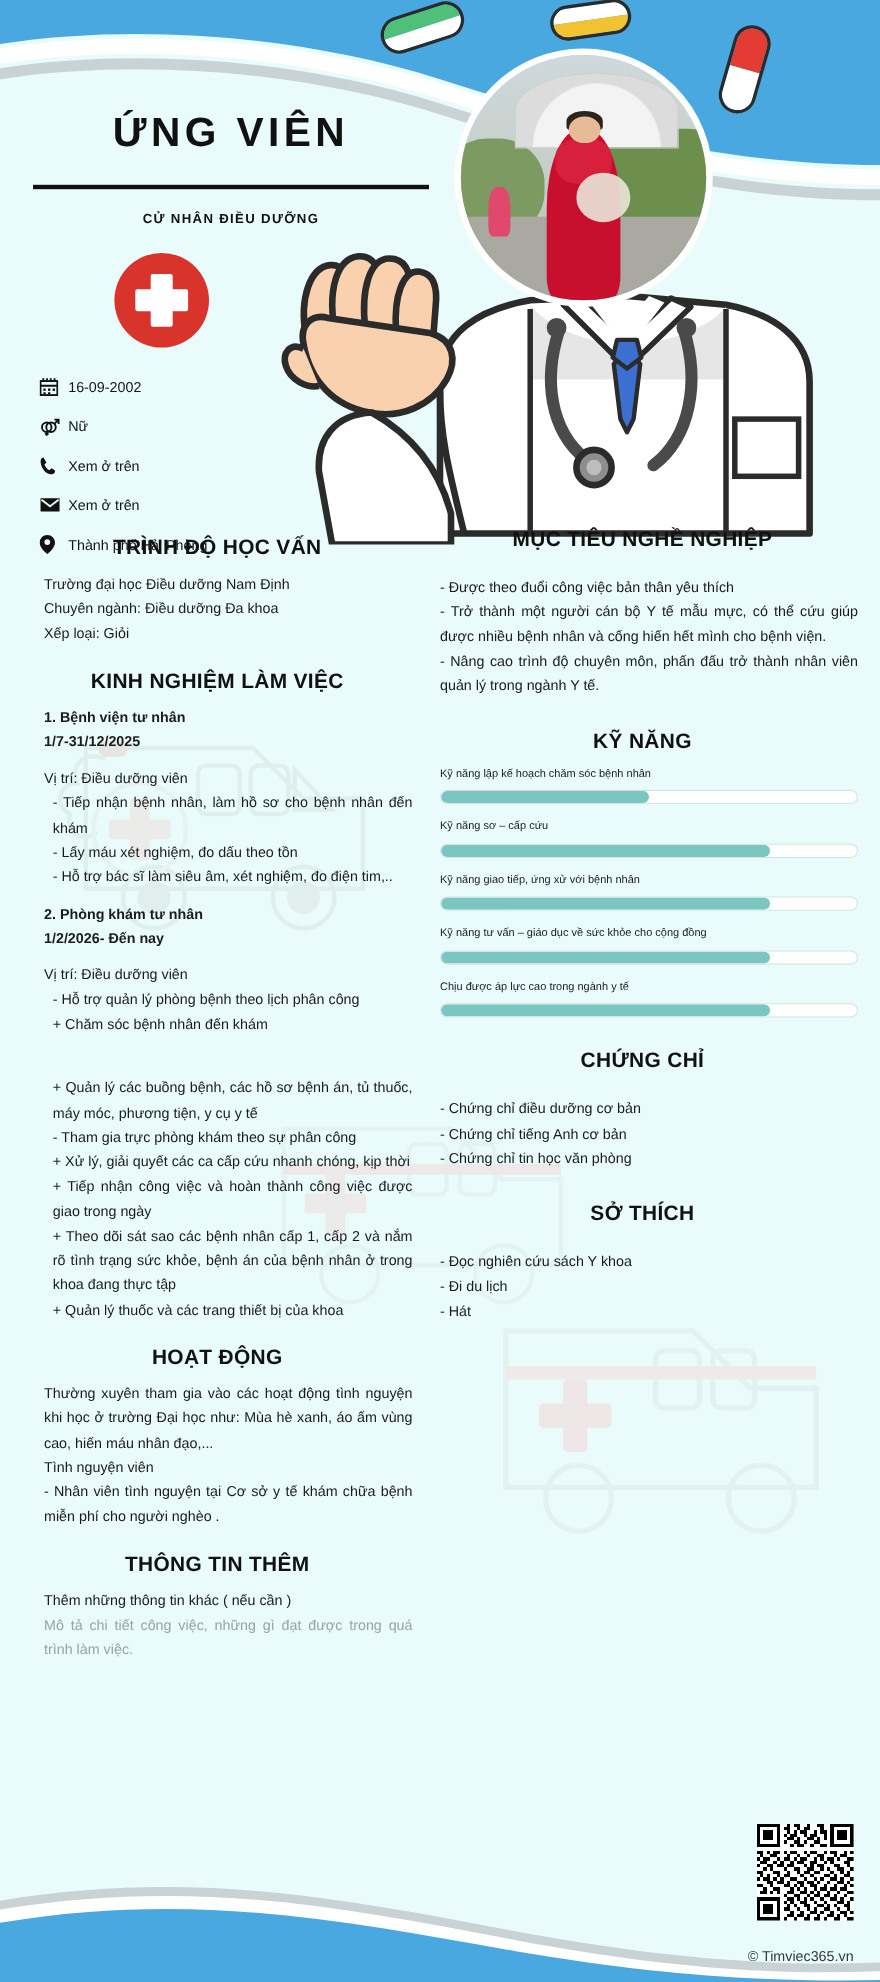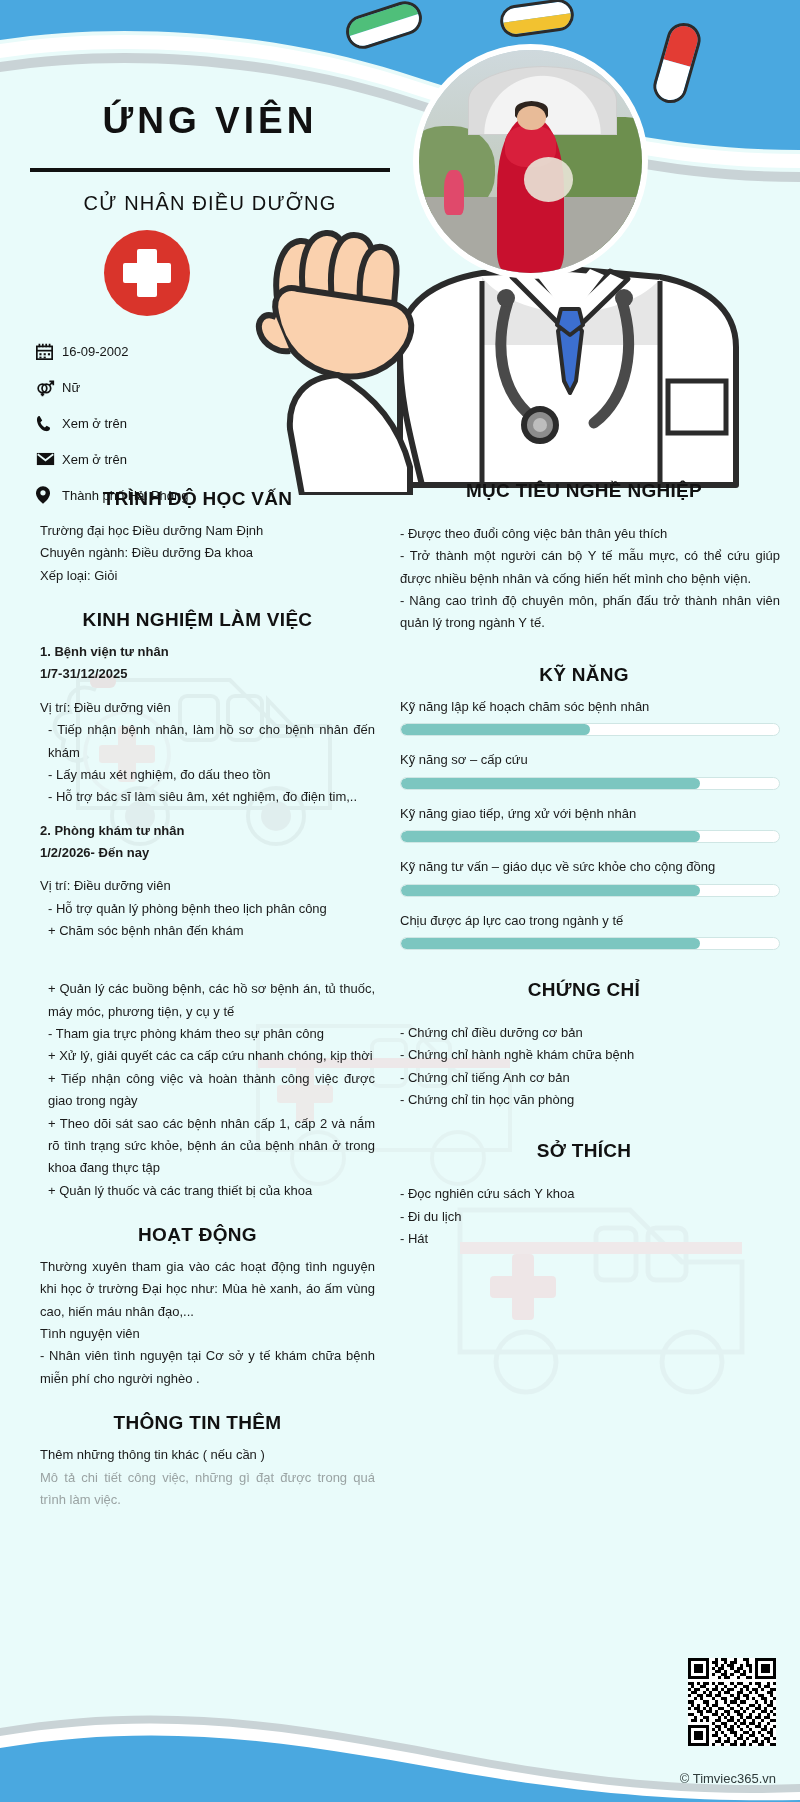--- a/index.html
+++ b/index.html
@@ -20,21 +20,21 @@
   .pill{position:absolute;border-radius:40px;z-index:3;border:3px solid #2b2b2b;box-sizing:border-box;overflow:hidden;}
   .pill .h1,.pill .h2{position:absolute;left:0;width:100%;height:50%;}
 
   
   .botwave{position:absolute;left:0;bottom:0;width:800px;height:200px;overflow:hidden;z-index:1;}
 
   
   .head{position:absolute;left:0;top:100px;width:420px;z-index:5;text-align:center;}
   .name{font-size:37px;font-weight:bold;letter-spacing:4px;margin:0;color:#111;}
   .rule{width:360px;height:4px;background:#111;margin:26px auto 0 auto;}
-  .role{font-size:20px;letter-spacing:1.2px;margin-top:20px;color:#111;}
+  .role{font-size:12px;letter-spacing:1.2px;margin-top:20px;color:#111;font-weight:bold;}
 
   
   .photo{position:absolute;left:413px;top:44px;width:223px;height:223px;border-radius:50%;
     border:6px solid #ffffff;overflow:hidden;z-index:8;background:#b9cfd8;}
   .ph-sky{position:absolute;inset:0;background:linear-gradient(#cfd9dd 0%, #c6cfc8 45%, #bdbfb0 100%);}
   .ph-road{position:absolute;left:0;bottom:0;width:100%;height:34%;background:#a9a9a2;}
   .ph-green{position:absolute;left:52%;top:30%;width:58%;height:62%;background:#6d8f4e;border-radius:40% 30% 20% 30%;}
   .ph-green2{position:absolute;left:-8%;top:34%;width:42%;height:40%;background:#7d9a62;border-radius:45%;}
   .ph-umb{position:absolute;left:22%;top:7%;width:66%;height:30%;
      background:radial-gradient(circle at 50% 100%, #f3f3f3 0 58%, #dcdcdc 59% 100%);
@@ -75,21 +75,21 @@
   .colR h2.sec{margin-top:29px;}
   .blk{padding-left:20px;}
   .ln{font-size:13px;line-height:1.72;color:#1b1b1b;}
   .ln.j{text-align:justify;}
   .bold{font-weight:bold;}
   .muted{color:#9aa3a3;}
   .gap{height:11px;}
 
   
   .skill{margin-bottom:13px;}
-  .skill .lab{font-size:13px;line-height:1.65;color:#1b1b1b;margin-bottom:6px;}
+  .skill .lab{font-size:10px;line-height:1.65;color:#1b1b1b;margin-bottom:6px;}
   .bar{height:11px;border-radius:7px;background:#ffffff;border:1px solid #cfe6e4;overflow:hidden;}
   .bar > i{display:block;height:100%;background:#7cc6c0;border-radius:7px;}
 
   
   .qr{position:absolute;right:24px;bottom:56px;width:88px;height:88px;z-index:9;background:#fff;}
   .foot{position:absolute;right:24px;bottom:16px;font-size:13px;color:#2f3b3b;z-index:9;}
 </style>
 </head>
 <body>
 
@@ -379,21 +379,20 @@
         <div class="bar">
             <i style="width: 79%; background: rgb(124, 198, 192);"></i>
           </div>
       </div>
     </div>
 
     <h2 class="sec">CHỨNG CHỈ</h2>
     <div class="blk" style="padding-left:12px;">
       <div class="gap"></div>
       <div class="ln">- Chứng chỉ điều dưỡng cơ bản</div>
-      <div class="ln">- Chứng chỉ hành nghề khám chữa bệnh</div>
       <div class="ln">- Chứng chỉ tiếng Anh cơ bản</div>
       <div class="ln">- Chứng chỉ tin học văn phòng</div>
     </div>
 
     <h2 class="sec">SỞ THÍCH</h2>
     <div class="blk" style="padding-left:12px;">
       <div class="gap"></div>
       <div class="ln">- Đọc nghiên cứu sách Y khoa</div>
       <div class="ln">- Đi du lịch</div>
       <div class="ln">- Hát</div>

